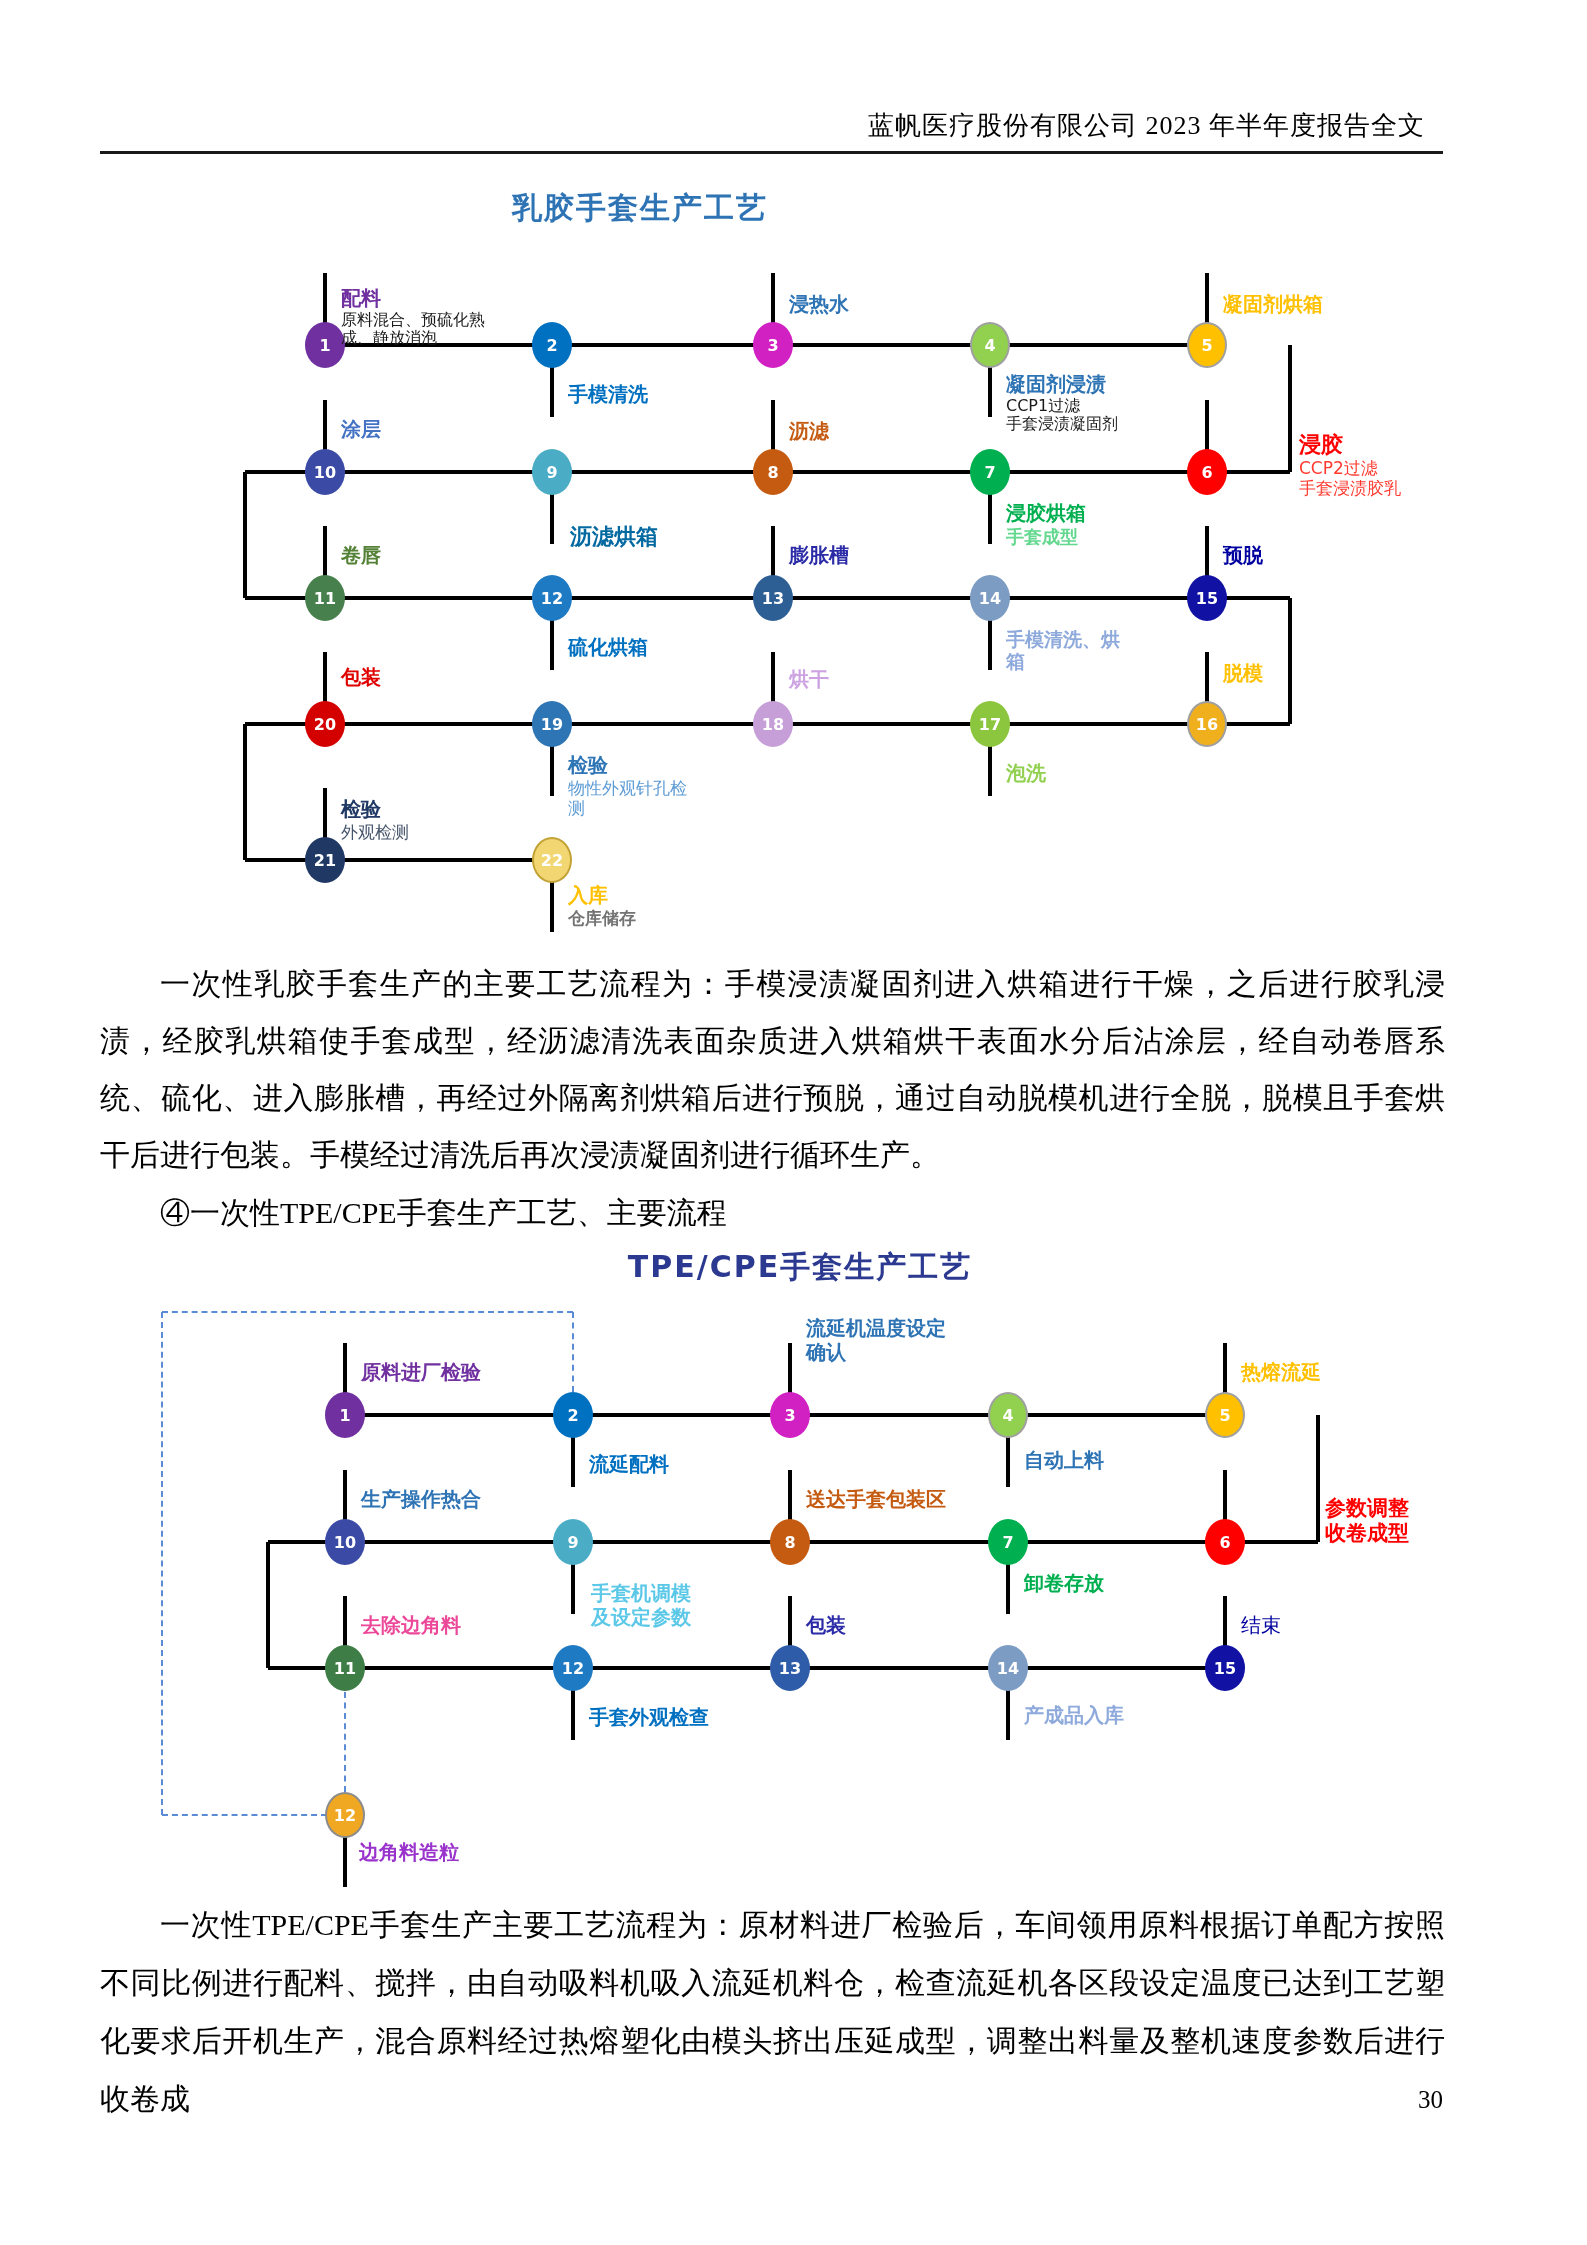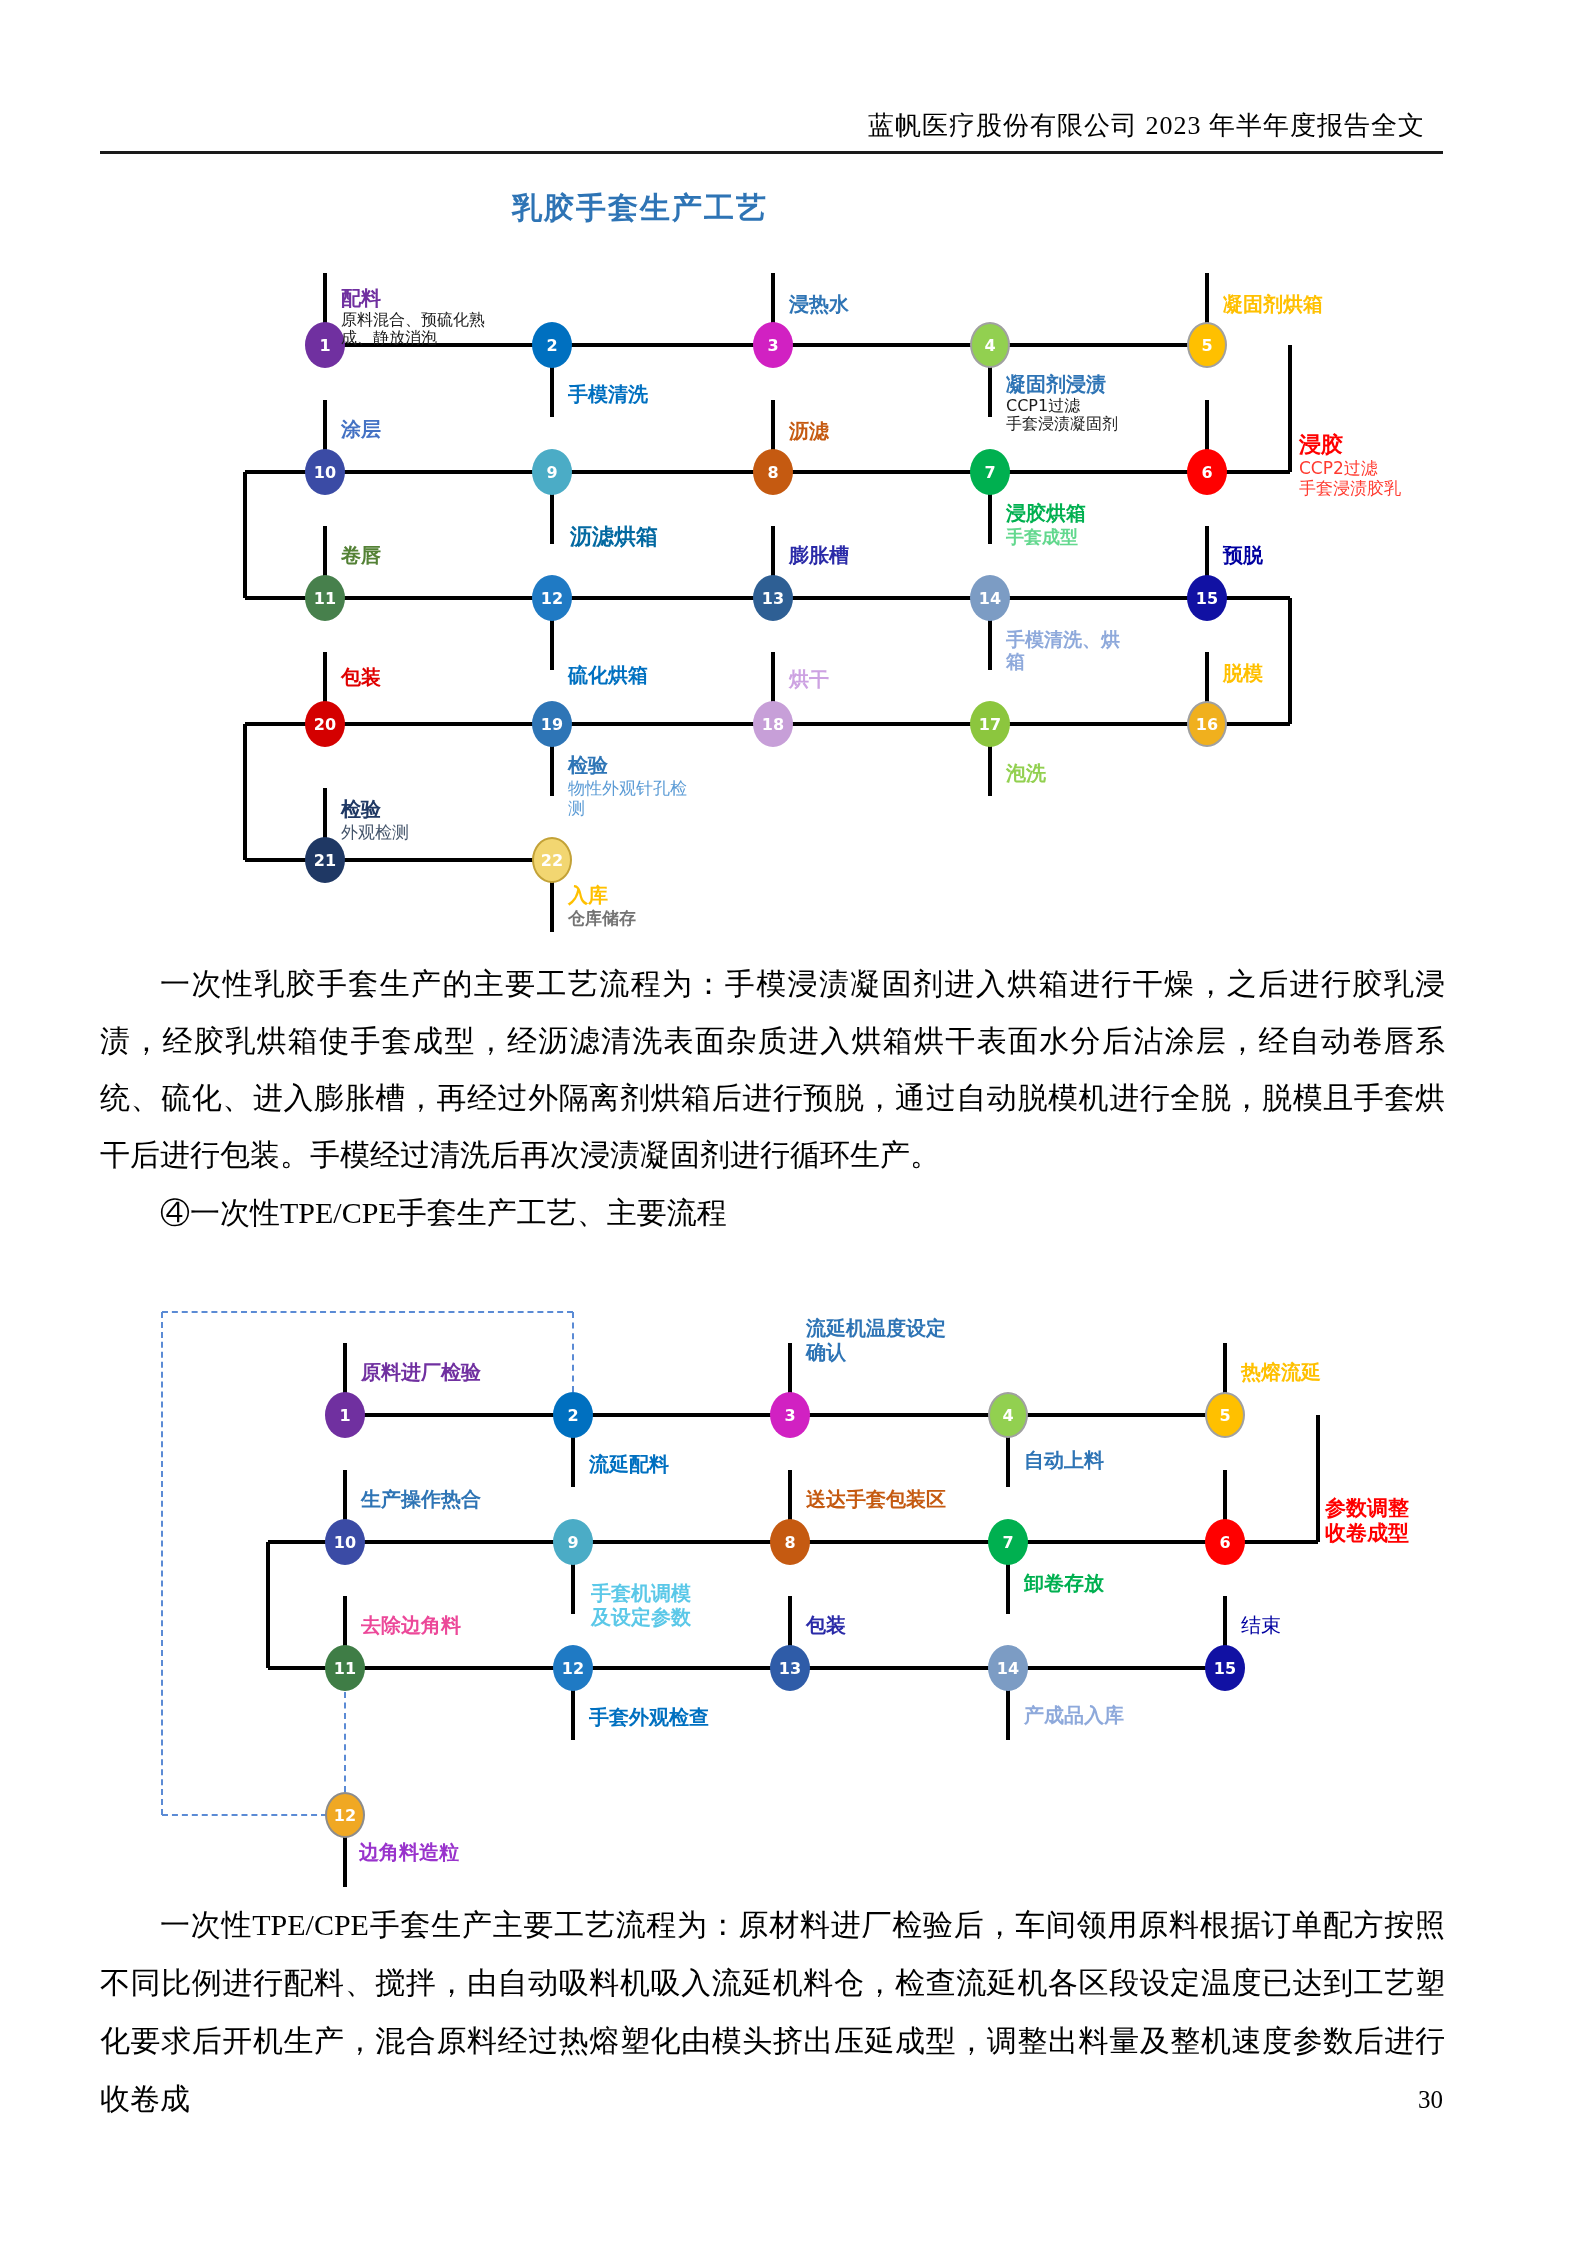--- a/index.html
+++ b/index.html
@@ -122,21 +122,21 @@
         <div style="color: rgb(68, 114, 196); font-size: 20px; font-weight: 700;">涂层</div>
       </div>
       <div style="position: absolute; left: 323px; top: 526px; width: 4px; height: 50px; background: rgb(0, 0, 0);"></div>
       <div style="position: absolute; left: 305px; top: 575px; width: 40px; height: 46px; border-radius: 50%; background: rgb(71, 128, 76); box-sizing: border-box; display: flex; align-items: center; justify-content: center; color: rgb(255, 255, 255); font-size: 16px; font-weight: 700; font-family: &quot;DejaVu Sans&quot;, &quot;Liberation Sans&quot;, sans-serif;">11</div>
       <div style="position: absolute; left: 341px; top: 544px; white-space: nowrap; line-height: 1.18; font-family: &quot;DejaVu Sans&quot;, &quot;Liberation Sans&quot;, sans-serif;">
         <div style="color: rgb(83, 129, 53); font-size: 20px; font-weight: 700;">卷唇</div>
       </div>
       <div style="position: absolute; left: 550px; top: 620px; width: 4px; height: 50px; background: rgb(0, 0, 0);"></div>
       <div style="position: absolute; left: 532px; top: 575px; width: 40px; height: 46px; border-radius: 50%; background: rgb(31, 122, 196); box-sizing: border-box; display: flex; align-items: center; justify-content: center; color: rgb(255, 255, 255); font-size: 16px; font-weight: 700; font-family: &quot;DejaVu Sans&quot;, &quot;Liberation Sans&quot;, sans-serif;">12</div>
       <div style="position: absolute; left: 568px; top: 636px; white-space: nowrap; line-height: 1.18; font-family: &quot;DejaVu Sans&quot;, &quot;Liberation Sans&quot;, sans-serif;">
-        <div style="color: rgb(0, 112, 192); font-size: 20px; font-weight: 700; margin-top: 28px;">硫化烘箱</div>
+        <div style="color: rgb(0, 112, 192); font-size: 20px; font-weight: 700;">硫化烘箱</div>
       </div>
       <div style="position: absolute; left: 771px; top: 526px; width: 4px; height: 50px; background: rgb(0, 0, 0);"></div>
       <div style="position: absolute; left: 753px; top: 575px; width: 40px; height: 46px; border-radius: 50%; background: rgb(46, 95, 148); box-sizing: border-box; display: flex; align-items: center; justify-content: center; color: rgb(255, 255, 255); font-size: 16px; font-weight: 700; font-family: &quot;DejaVu Sans&quot;, &quot;Liberation Sans&quot;, sans-serif;">13</div>
       <div style="position: absolute; left: 789px; top: 544px; white-space: nowrap; line-height: 1.18; font-family: &quot;DejaVu Sans&quot;, &quot;Liberation Sans&quot;, sans-serif;">
         <div style="color: rgb(43, 43, 168); font-size: 20px; font-weight: 700;">膨胀槽</div>
       </div>
       <div style="position: absolute; left: 988px; top: 620px; width: 4px; height: 50px; background: rgb(0, 0, 0);"></div>
       <div style="position: absolute; left: 970px; top: 575px; width: 40px; height: 46px; border-radius: 50%; background: rgb(124, 156, 196); box-sizing: border-box; display: flex; align-items: center; justify-content: center; color: rgb(255, 255, 255); font-size: 16px; font-weight: 700; font-family: &quot;DejaVu Sans&quot;, &quot;Liberation Sans&quot;, sans-serif;">14</div>
       <div style="position: absolute; left: 1006px; top: 628px; white-space: nowrap; line-height: 1.18; font-family: &quot;DejaVu Sans&quot;, &quot;Liberation Sans&quot;, sans-serif;">
         <div style="color: rgb(142, 169, 219); font-size: 19px; font-weight: 700;">手模清洗、烘</div>
@@ -184,20 +184,21 @@
       <div style="position: absolute; left: 532px; top: 837px; width: 40px; height: 46px; border-radius: 50%; background: rgb(242, 214, 113); box-sizing: border-box; display: flex; align-items: center; justify-content: center; color: rgb(255, 255, 255); font-size: 16px; font-weight: 700; font-family: &quot;DejaVu Sans&quot;, &quot;Liberation Sans&quot;, sans-serif; border: 2px solid rgb(195, 162, 55);">22</div>
       <div style="position: absolute; left: 568px; top: 884px; white-space: nowrap; line-height: 1.18; font-family: &quot;DejaVu Sans&quot;, &quot;Liberation Sans&quot;, sans-serif;">
         <div style="color: rgb(255, 192, 0); font-size: 20px; font-weight: 700;">入库</div>
         <div style="color: #737373; font-size: 17px; font-weight: 700;">仓库储存</div>
       </div>
     </div>
 
   <div id="para1" class="bodytext">一次性乳胶手套生产的主要工艺流程为：手模浸渍凝固剂进入烘箱进行干燥，之后进行胶乳浸渍，经胶乳烘箱使手套成型，经沥滤清洗表面杂质进入烘箱烘干表面水分后沾涂层，经自动卷唇系统、硫化、进入膨胀槽，再经过外隔离剂烘箱后进行预脱，通过自动脱模机进行全脱，脱模且手套烘干后进行包装。手模经过清洗后再次浸渍凝固剂进行循环生产。</div>
   <div id="heading1" class="bodytext">④一次性TPE/CPE手套生产工艺、主要流程</div>
 
+  <div id="d2-title" class="diagram-title">TPE/CPE手套生产工艺</div>
   <div class="diagram-layer">
       <div style="position: absolute; left: 345px; top: 1413px; width: 880px; height: 4px; background: rgb(0, 0, 0);"></div>
       <div style="position: absolute; left: 268px; top: 1540px; width: 1050px; height: 4px; background: rgb(0, 0, 0);"></div>
       <div style="position: absolute; left: 268px; top: 1666px; width: 957px; height: 4px; background: rgb(0, 0, 0);"></div>
       <div style="position: absolute; left: 1316px; top: 1415px; width: 4px; height: 127px; background: rgb(0, 0, 0);"></div>
       <div style="position: absolute; left: 266px; top: 1542px; width: 4px; height: 126px; background: rgb(0, 0, 0);"></div>
       <div style="position: absolute; left: 162px; top: 1311px; width: 411px; height: 0px; border-top: 2px dashed rgb(91, 139, 213);"></div>
       <div style="position: absolute; left: 162px; top: 1814px; width: 165px; height: 0px; border-top: 2px dashed rgb(91, 139, 213);"></div>
       <div style="position: absolute; left: 161px; top: 1312px; width: 0px; height: 503px; border-left: 2px dashed rgb(91, 139, 213);"></div>
       <div style="position: absolute; left: 572px; top: 1312px; width: 0px; height: 80px; border-left: 2px dashed rgb(91, 139, 213);"></div>

